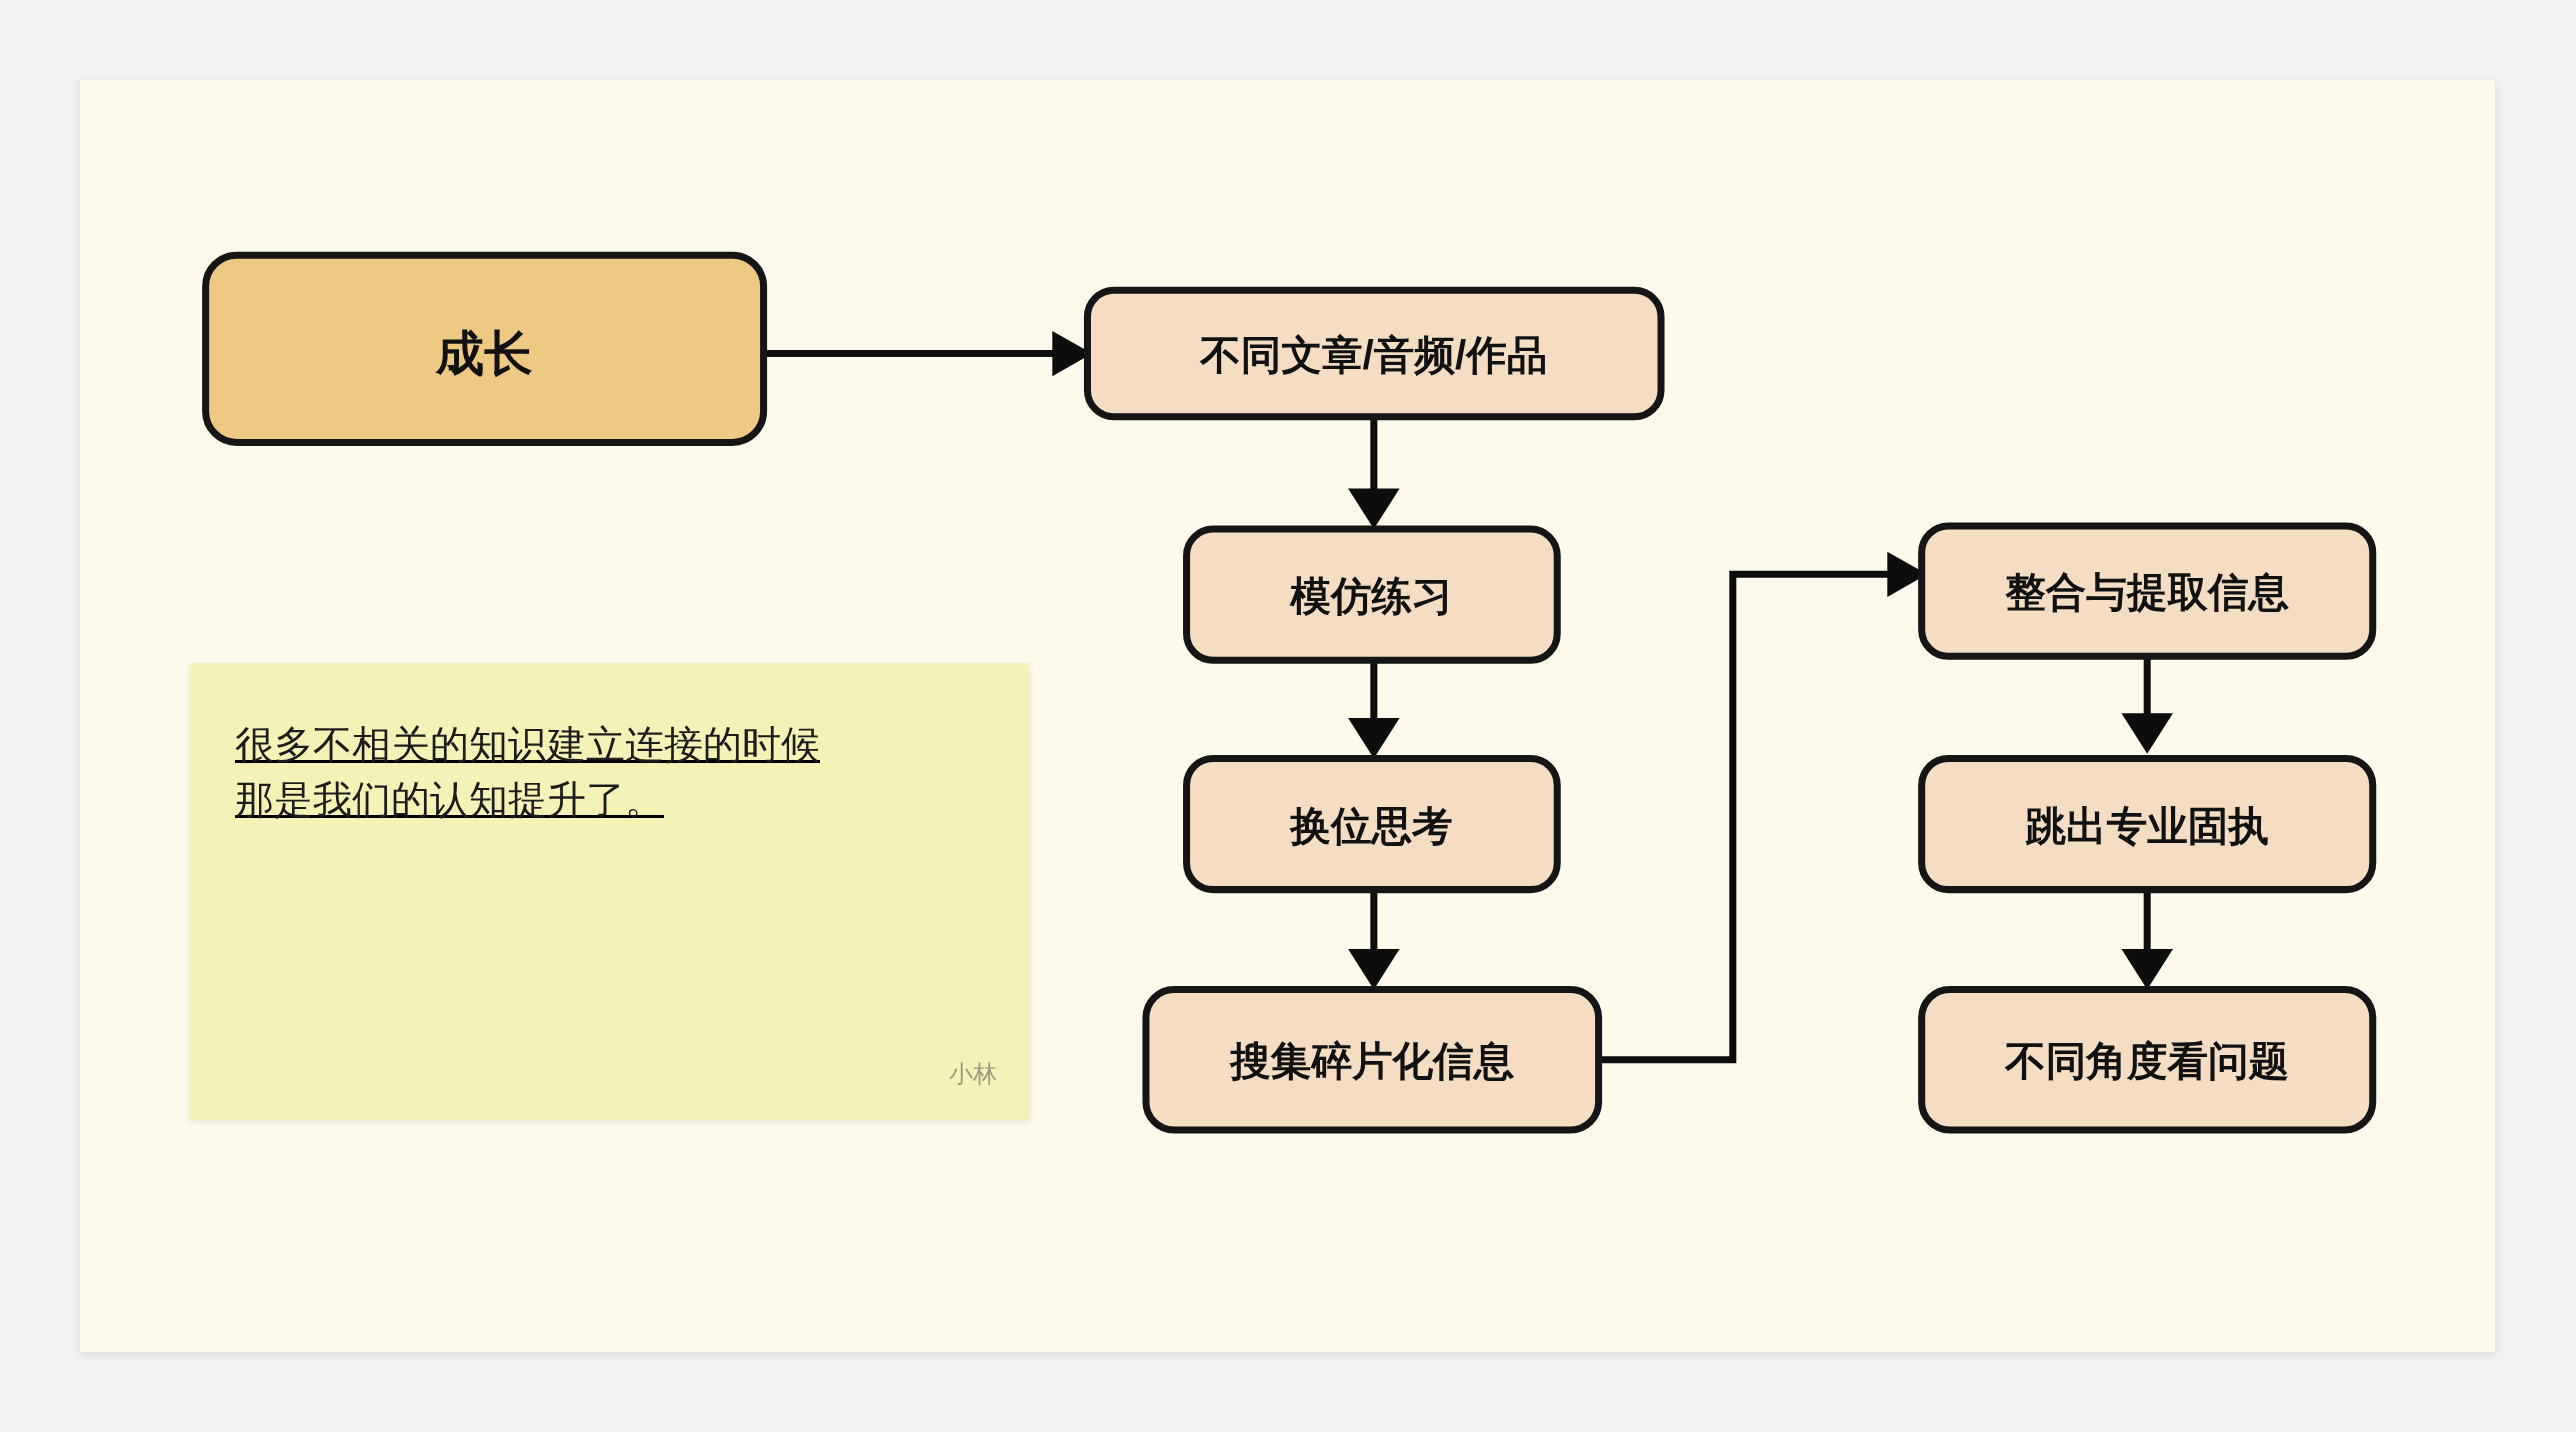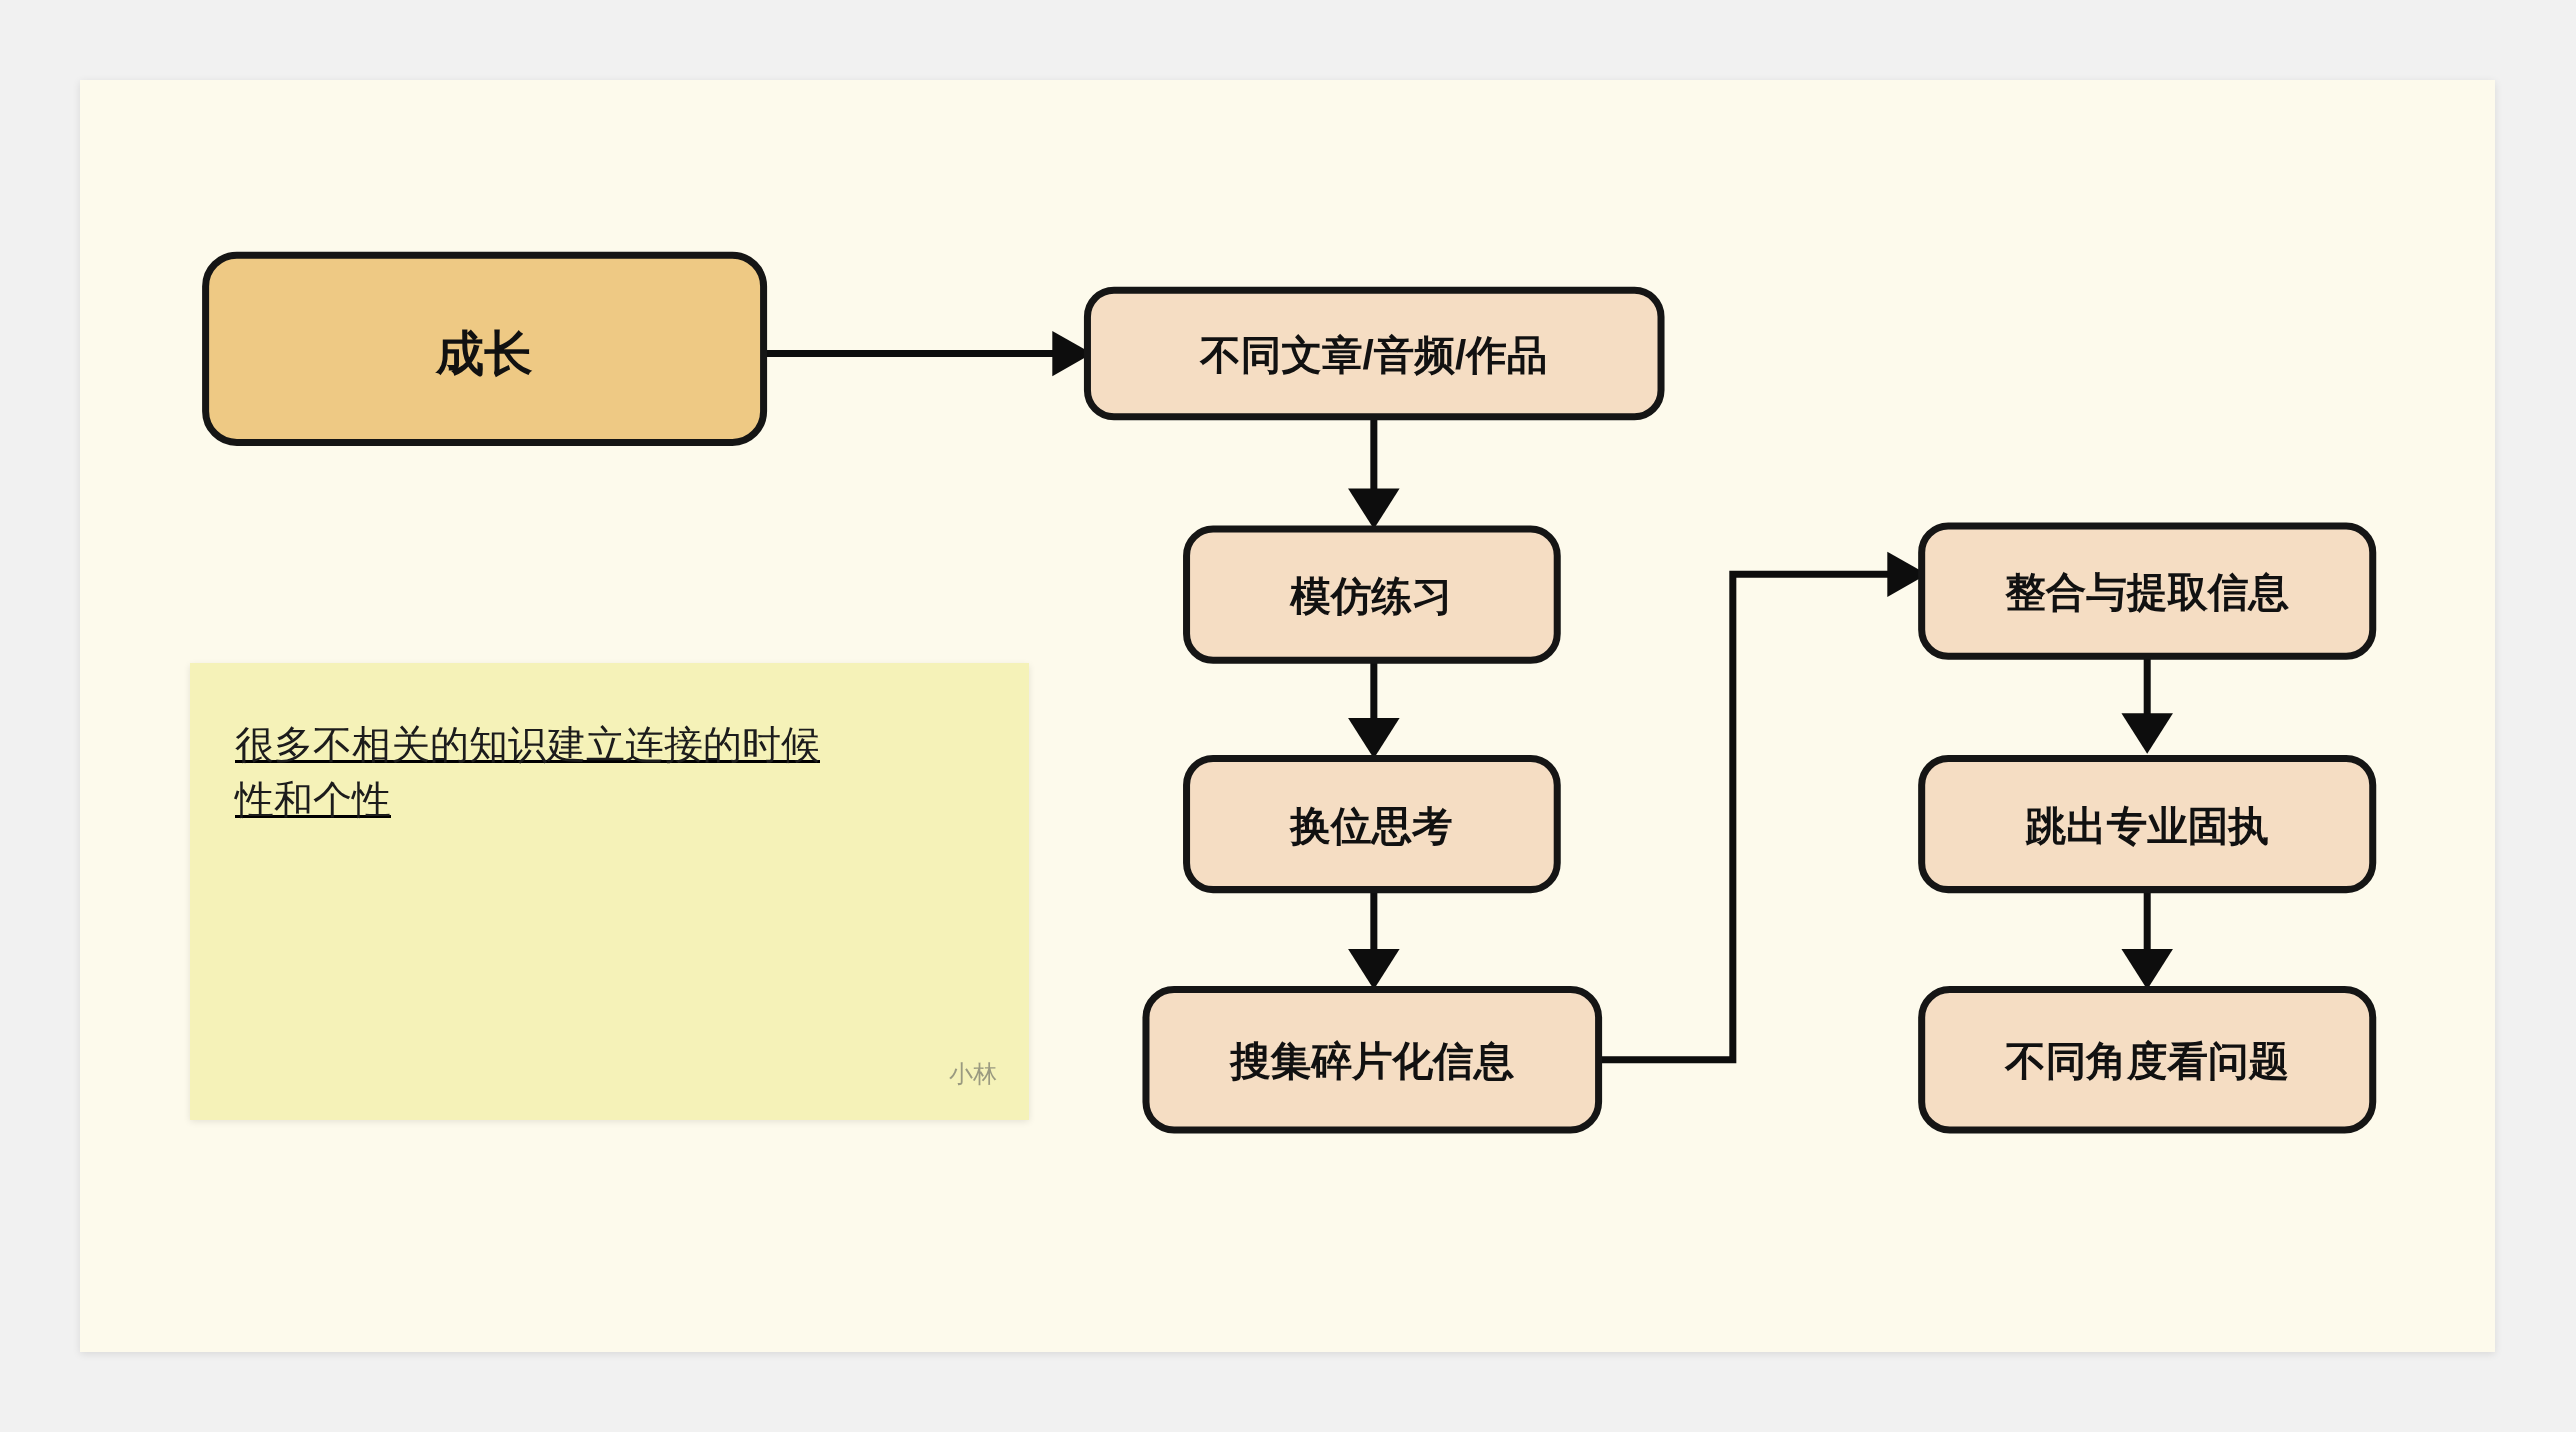--- a/index.html
+++ b/index.html
@@ -172,18 +172,18 @@
 
     <g>
       <rect class="node-rect" x="2462" y="1268" width="578" height="180" rx="36" ry="36"></rect>
       <text class="node-label" x="2751" y="1360">不同角度看问题</text>
     </g>
 
   </svg>
 
   <div id="note">
     <div class="note-line">很多不相关的知识建立连接的时候</div>
-    <div class="note-line">性和个性</div>
+    <div class="note-line">那是我们的认知提升了。</div>
     <div id="note-sign">小林</div>
   </div>
 
 </div>
 
 
 </body></html>

